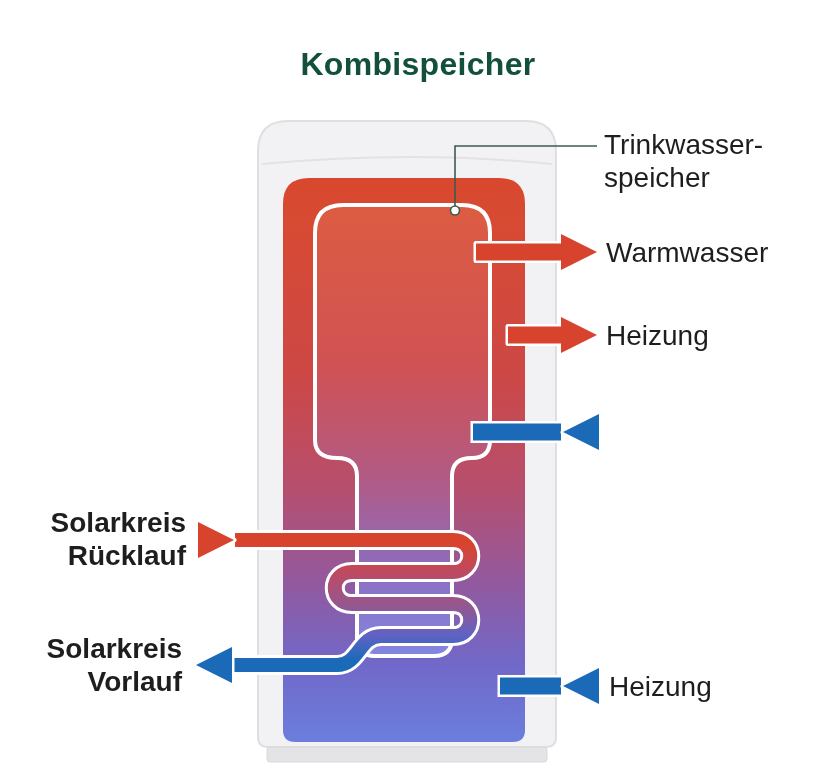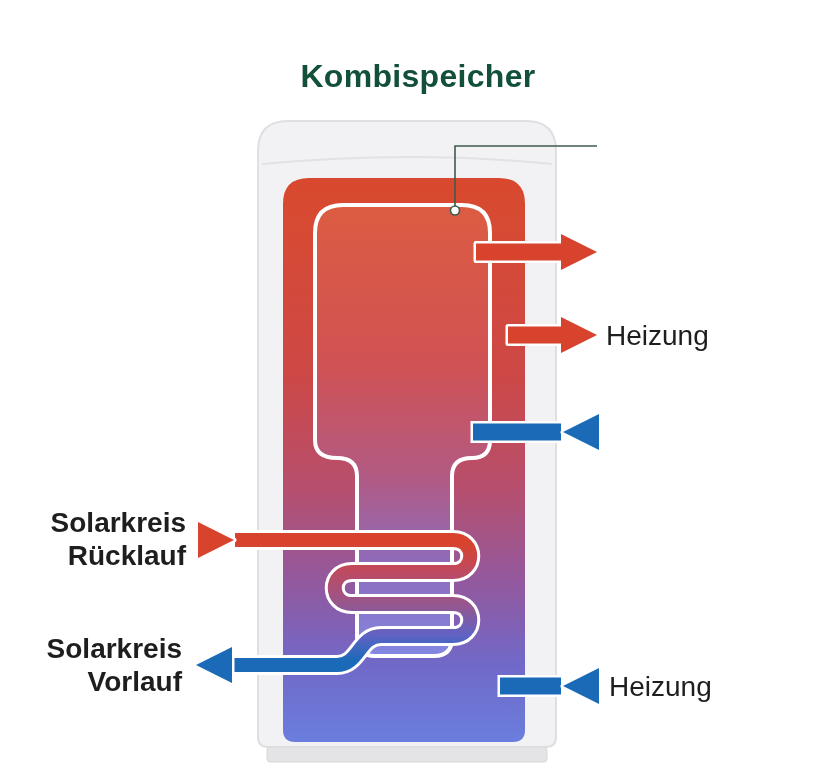--- a/index.html
+++ b/index.html
@@ -8,21 +8,21 @@
     width: 828px;
     height: 782px;
     background: #ffffff;
     overflow: hidden;
     font-family: "Liberation Sans", sans-serif;
   }
   .stage svg { position: absolute; left: 0; top: 0; }
   .title {
     position: absolute;
     left: 8px; right: 0; top: 46px;
-    margin: 12px;
+    margin: 0;
     text-align: center;
     font-size: 32px;
     font-weight: 700;
     letter-spacing: .3px;
     color: #12503a;
   }
   .lbl {
     position: absolute;
     font-size: 28px;
     line-height: 33px;
@@ -84,21 +84,26 @@
     <rect x="473" y="423.5" width="88" height="17" fill="#1a6ab8" stroke="#ffffff" stroke-width="5" paint-order="stroke"></rect>
     <polygon points="563,432 599,414 599,450" fill="#1a6ab8" stroke="#ffffff" stroke-width="5" stroke-linejoin="round" paint-order="stroke"></polygon>
     <polygon points="198,522 234,540 198,558" fill="#d8432e" stroke="#ffffff" stroke-width="5" stroke-linejoin="round" paint-order="stroke"></polygon>
     <polygon points="232,647 232,683 196,665" fill="#1a6ab8" stroke="#ffffff" stroke-width="5" stroke-linejoin="round" paint-order="stroke"></polygon>
     <rect x="500" y="677.5" width="61" height="17" fill="#1a6ab8" stroke="#ffffff" stroke-width="5" paint-order="stroke"></rect>
     <polygon points="563,686 599,668 599,704" fill="#1a6ab8" stroke="#ffffff" stroke-width="5" stroke-linejoin="round" paint-order="stroke"></polygon>
   </svg>
 
   <h1 class="title">Kombispeicher</h1>
 
+  <div class="lbl" style="left:604px; top:128px">
+    <div>Trinkwasser-</div>
+    <div>speicher</div>
+  </div>
 
+  <div class="lbl" style="left:606px; top:236px">Warmwasser</div>
 
   <div class="lbl" style="left:606px; top:319px">Heizung</div>
 
 
   <div class="lbl right" style="right:642px; top:506px">
     <div>Solarkreis</div>
     <div>Rücklauf</div>
   </div>
 
   <div class="lbl right" style="right:646px; top:632px">

